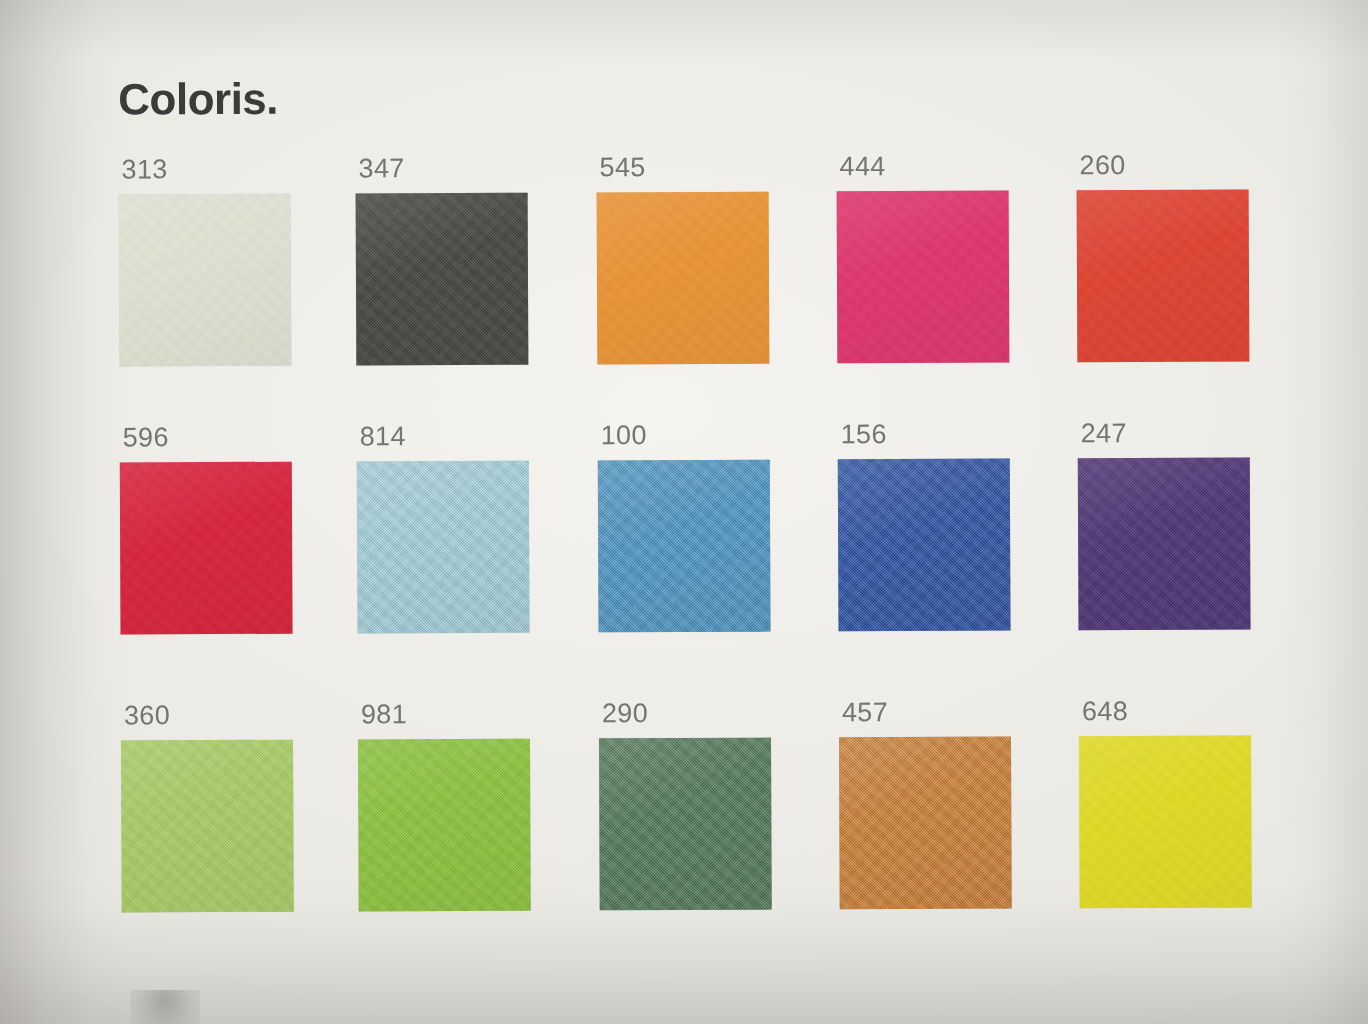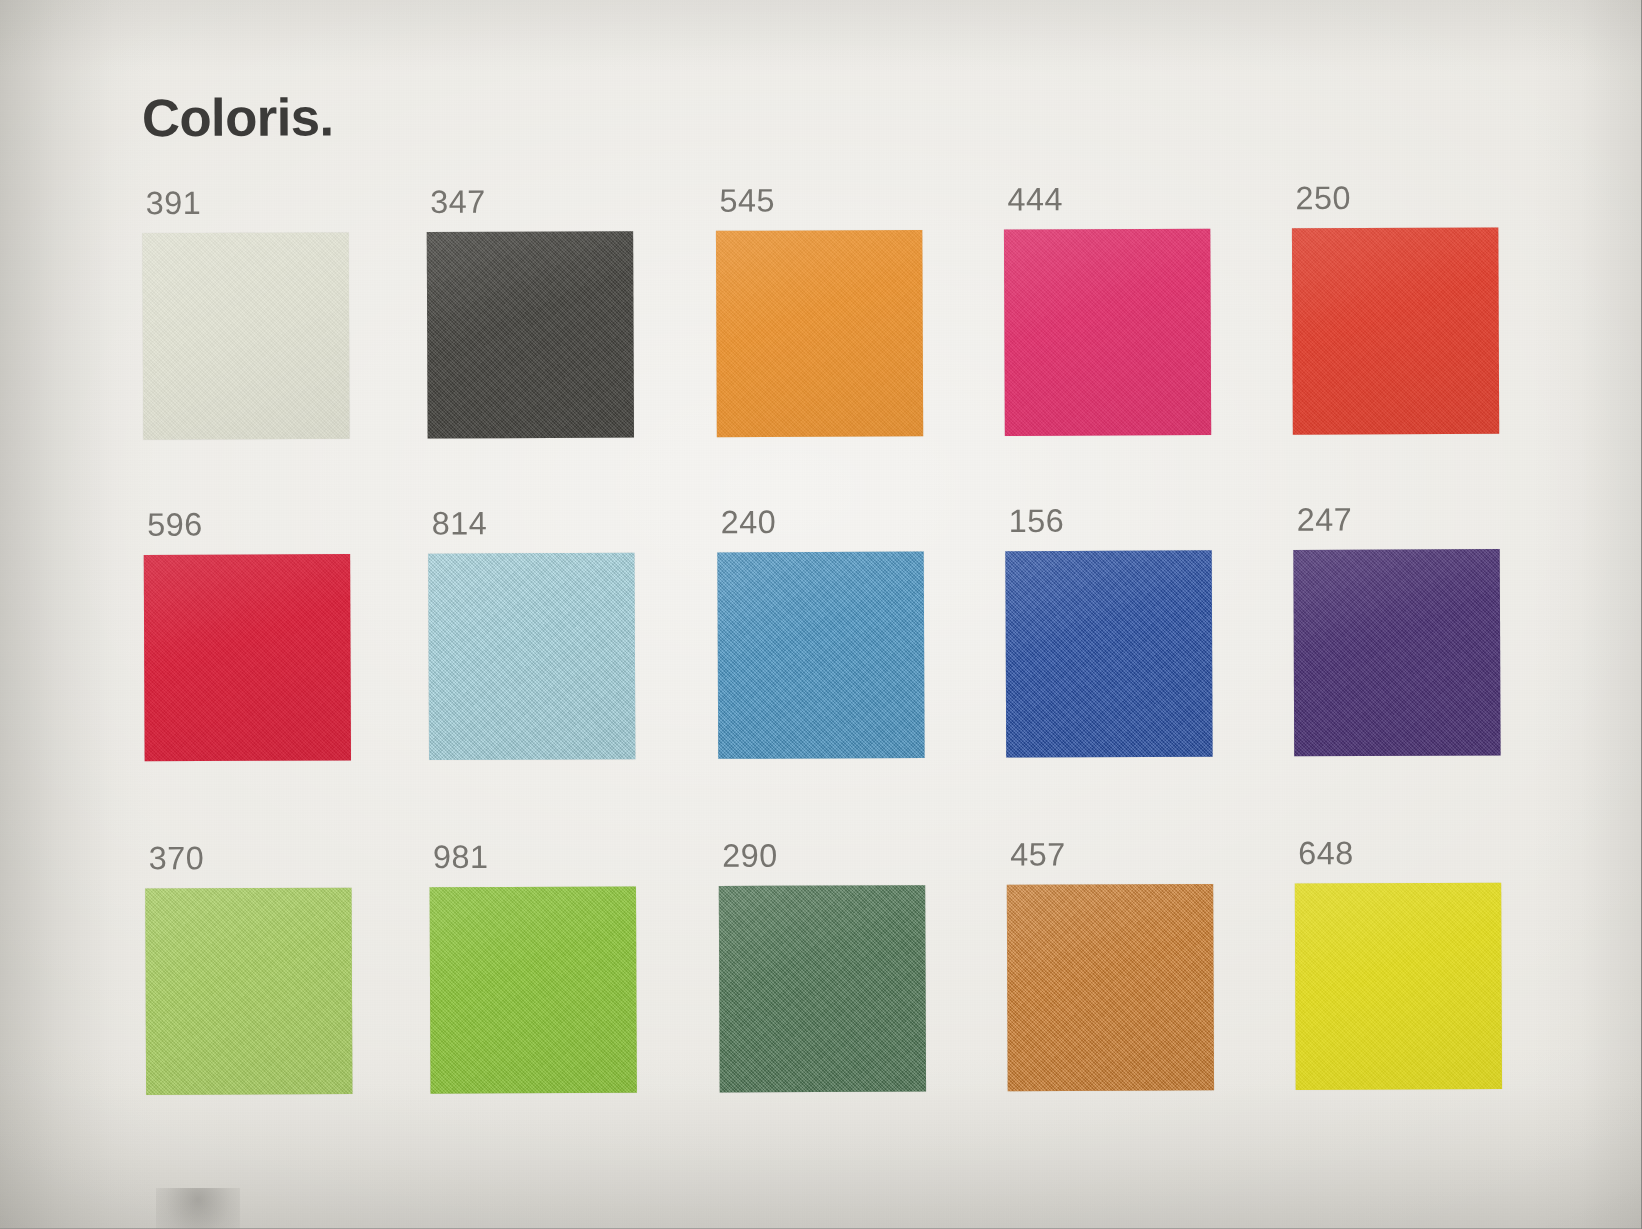--- a/index.html
+++ b/index.html
@@ -203,21 +203,21 @@
   <div class="paper-shadow-bottom"></div>
   <div class="corner-smudge"></div>
 
   <div class="content">
 
     <div class="title">Coloris.</div>
 
     <div class="grid" id="swatch-grid">
       <div class="row row-0">
           <div class="cell" style="left: 0px;">
-            <div class="swatch-label">391</div>
+            <div class="swatch-label">313</div>
             <div class="swatch tex-low" style="background: rgb(226, 227, 212);">
               <div class="weave"></div>
               <div class="sheen"></div>
             </div>
           </div>
           <div class="cell" style="left: 237px;">
             <div class="swatch-label">347</div>
             <div class="swatch tex-mid" style="background: rgb(69, 68, 63);">
               <div class="weave"></div>
               <div class="sheen"></div>
@@ -231,21 +231,21 @@
             </div>
           </div>
           <div class="cell" style="left: 718px;">
             <div class="swatch-label">444</div>
             <div class="swatch tex-low" style="background: rgb(224, 51, 110);">
               <div class="weave"></div>
               <div class="sheen"></div>
             </div>
           </div>
           <div class="cell" style="left: 958px;">
-            <div class="swatch-label">250</div>
+            <div class="swatch-label">260</div>
             <div class="swatch tex-low" style="background: rgb(224, 65, 48);">
               <div class="weave"></div>
               <div class="sheen"></div>
             </div>
           </div>
         </div>
       <div class="row row-1">
           <div class="cell" style="left: 0px;">
             <div class="swatch-label">596</div>
             <div class="swatch tex-low" style="background: rgb(216, 33, 59);">
@@ -254,21 +254,21 @@
             </div>
           </div>
           <div class="cell" style="left: 237px;">
             <div class="swatch-label">814</div>
             <div class="swatch tex-high" style="background: rgb(165, 210, 220);">
               <div class="weave"></div>
               <div class="sheen"></div>
             </div>
           </div>
           <div class="cell" style="left: 478px;">
-            <div class="swatch-label">240</div>
+            <div class="swatch-label">100</div>
             <div class="swatch tex-high" style="background: rgb(77, 150, 195);">
               <div class="weave"></div>
               <div class="sheen"></div>
             </div>
           </div>
           <div class="cell" style="left: 718px;">
             <div class="swatch-label">156</div>
             <div class="swatch tex-high" style="background: rgb(43, 81, 165);">
               <div class="weave"></div>
               <div class="sheen"></div>
@@ -277,21 +277,21 @@
           <div class="cell" style="left: 958px;">
             <div class="swatch-label">247</div>
             <div class="swatch tex-mid" style="background: rgb(75, 50, 115);">
               <div class="weave"></div>
               <div class="sheen"></div>
             </div>
           </div>
         </div>
       <div class="row row-2">
           <div class="cell" style="left: 0px;">
-            <div class="swatch-label">370</div>
+            <div class="swatch-label">360</div>
             <div class="swatch tex-mid" style="background: rgb(169, 206, 100);">
               <div class="weave"></div>
               <div class="sheen"></div>
             </div>
           </div>
           <div class="cell" style="left: 237px;">
             <div class="swatch-label">981</div>
             <div class="swatch tex-mid" style="background: rgb(140, 196, 60);">
               <div class="weave"></div>
               <div class="sheen"></div>

